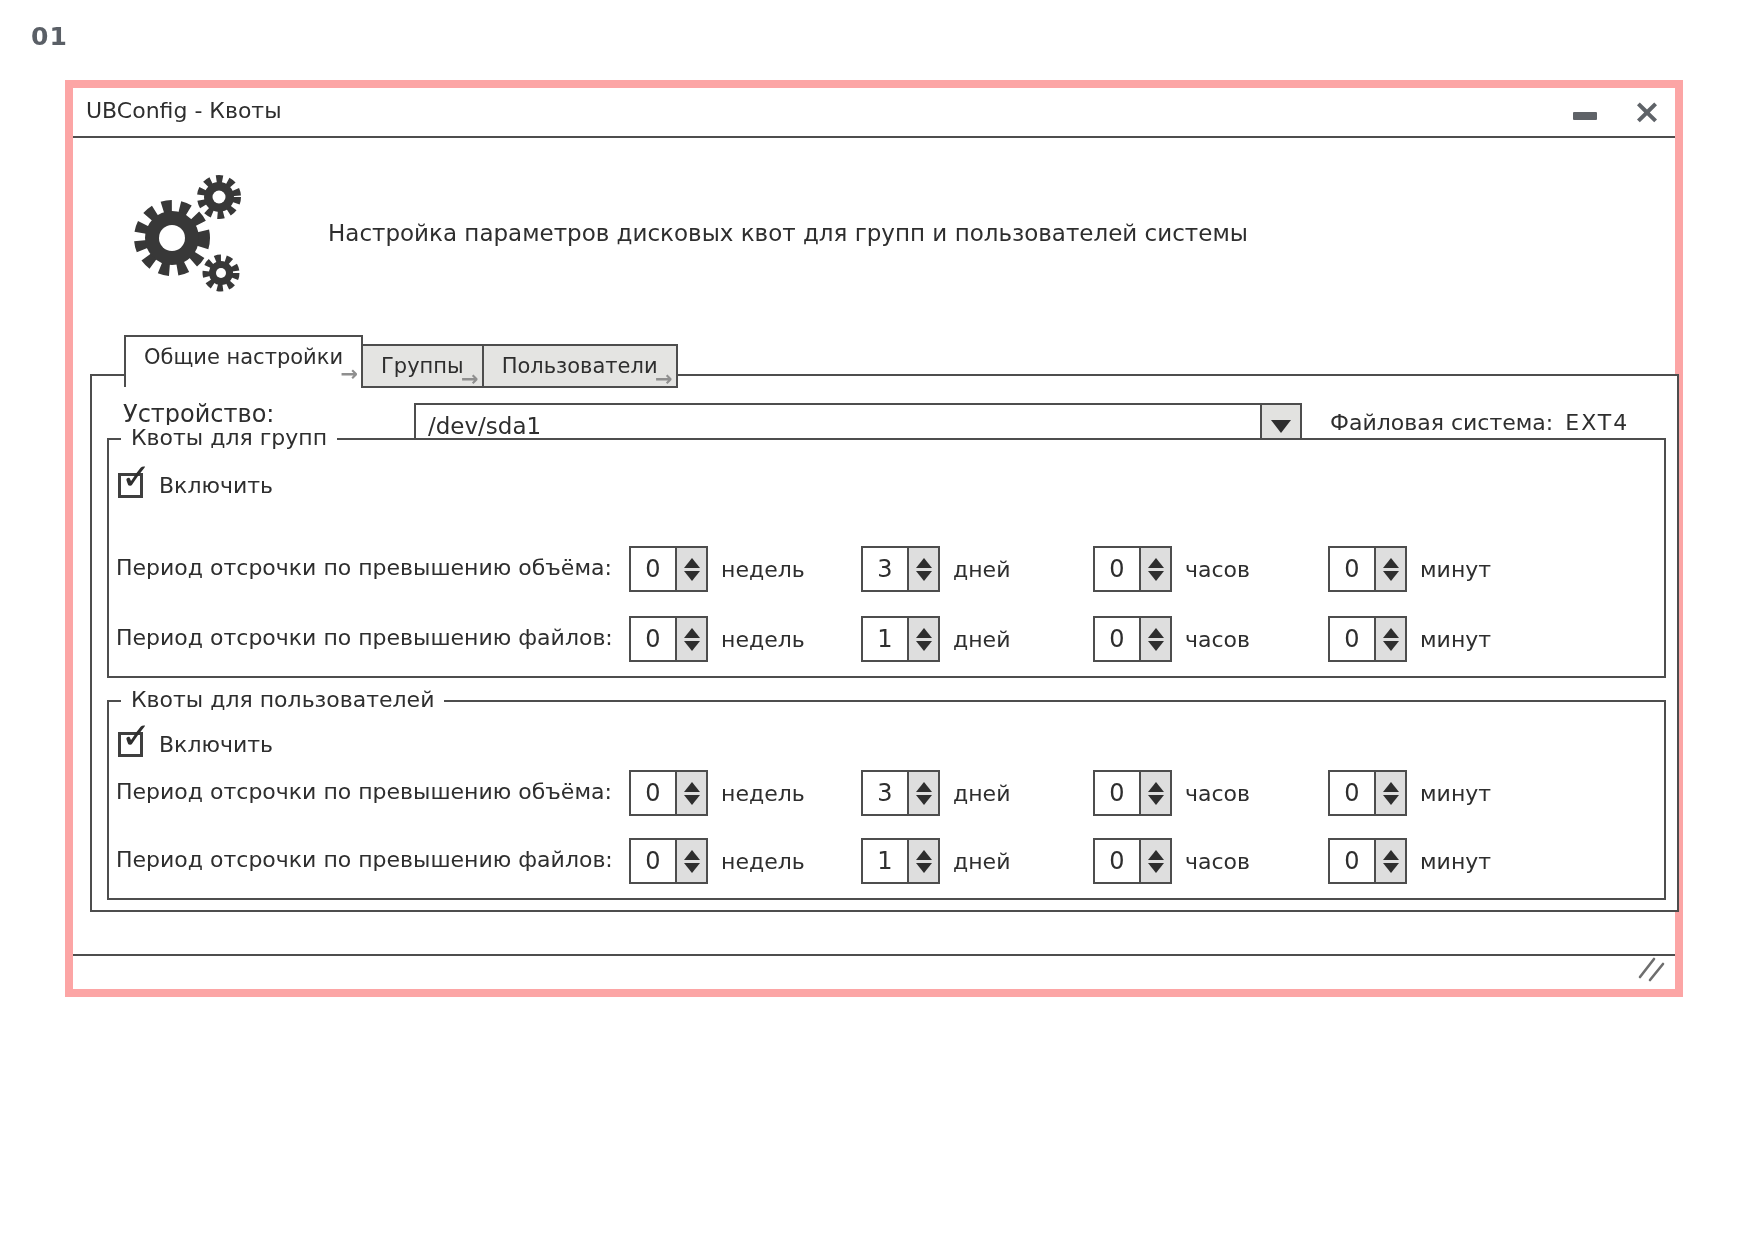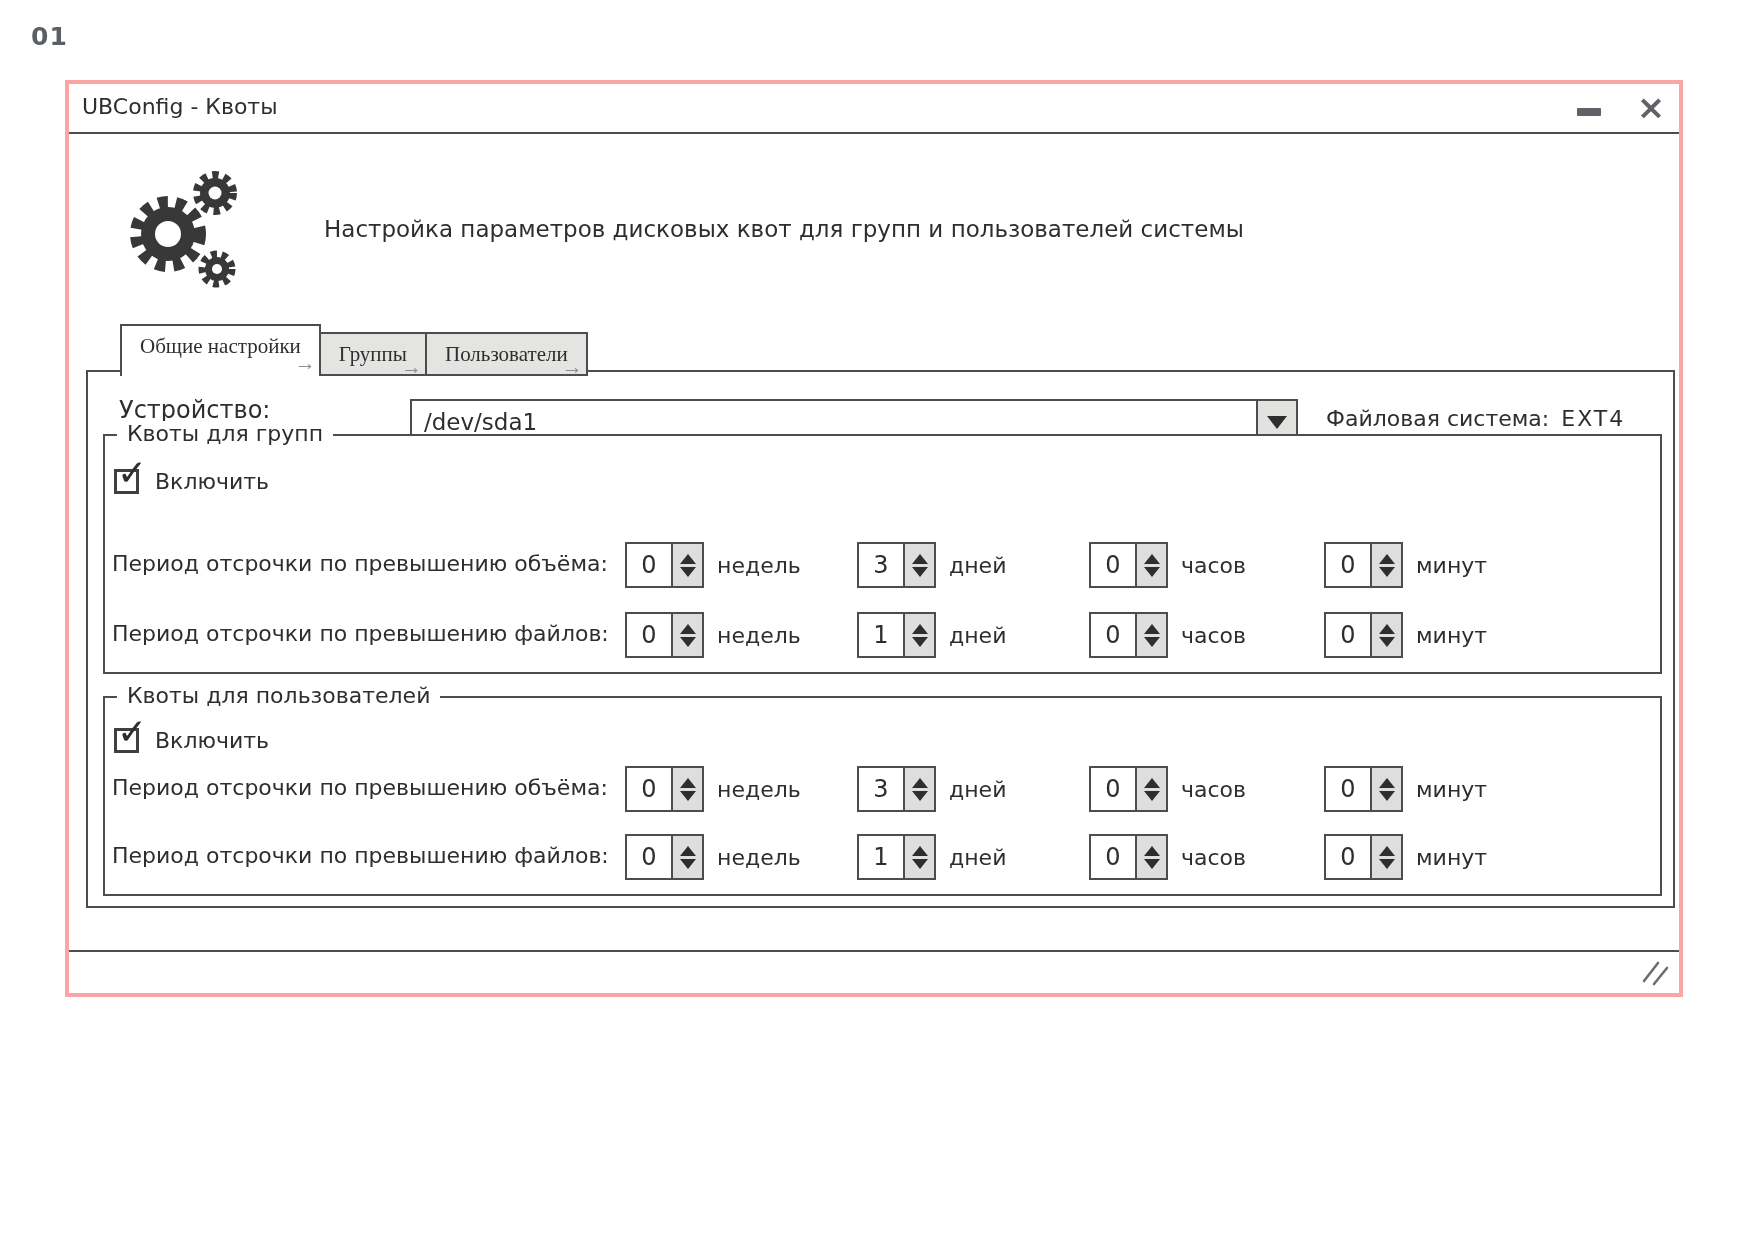--- a/index.html
+++ b/index.html
@@ -4,34 +4,34 @@
 <style>
   html,body{margin:0;padding:0;background:#ffffff;}
   body{
     width:1753px;height:1240px;position:relative;overflow:hidden;
     font-family:"DejaVu Sans","Liberation Sans",sans-serif;color:#2e2e2e;
   }
   .fig-label{position:absolute;left:31px;top:22px;font-size:25px;font-weight:bold;color:#5a5f66;letter-spacing:1px;text-align:center;}
 
   
   .window{position:absolute;left:65px;top:80px;width:1618px;height:917px;
-    border:4px solid #fca5a5;background:#fff;box-sizing:border-box;}
+    border:8px solid #fca5a5;background:#fff;box-sizing:border-box;}
   .titlebar{position:absolute;left:0;right:0;top:0;height:48px;border-bottom:2px solid #4d4d4d;background:#fff;}
   .title{position:absolute;left:13px;top:10px;font-size:22px;}
   .btn-min{position:absolute;right:74px;top:0;width:32px;height:46px;cursor:default;}
   .btn-min .bar{position:absolute;left:4px;top:24px;width:24px;height:8px;background:#5f6368;border-radius:1px;}
   .btn-close{position:absolute;right:10px;top:0;width:36px;height:46px;font-size:34px;font-weight:bold;color:#5f6368;
     display:flex;align-items:center;justify-content:center;line-height:1;}
 
   
   .gears{position:absolute;left:45px;top:78px;width:135px;height:135px;}
   .desc{position:absolute;left:255px;top:132px;font-size:23px;}
 
   
-  .tabs{position:absolute;left:53px;top:238px;display:flex;align-items:flex-end;z-index:3;font-family:Liberation Serif, serif;}
+  .tabs{position:absolute;left:53px;top:246px;display:flex;align-items:center;z-index:3;}
   .tab{position:relative;box-sizing:border-box;border:2px solid #4d4d4d;background:#e4e4e2;
     height:44px;margin-top:10px;margin-left:-2px;padding:8px 18px 0 18px;font-size:21px;white-space:nowrap;}
   .tab.active{background:#fff;height:52px;margin-top:0;border-bottom:none;z-index:4;}
   .tab-arrow{position:absolute;right:3px;bottom:-4px;color:#8f8f8f;font-size:21px;font-weight:bold;line-height:1;z-index:5;}
   .tab.active .tab-arrow{bottom:2px;}
 
   
   .panel{position:absolute;left:17px;top:286px;width:1589px;height:538px;
     border:2px solid #4d4d4d;box-sizing:border-box;background:#fff;}
 

